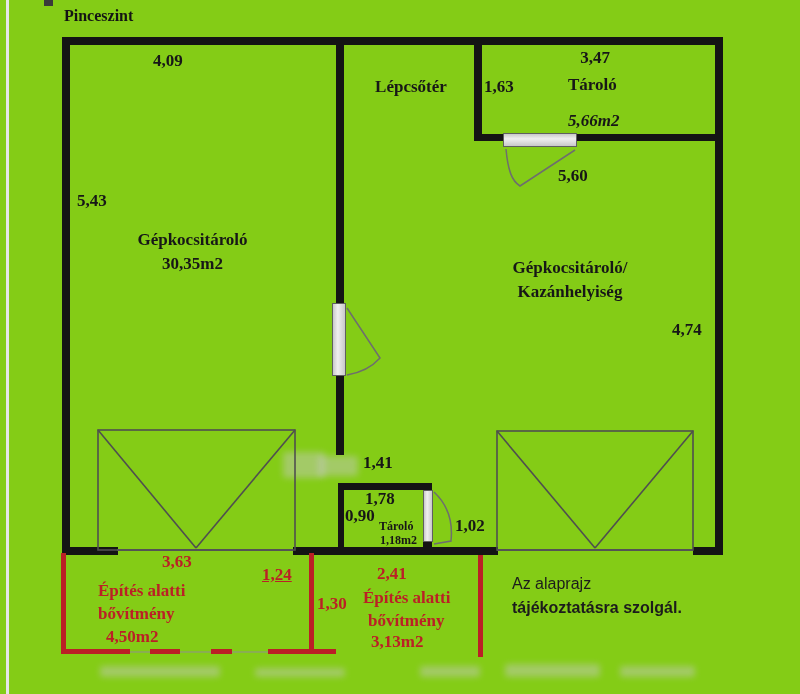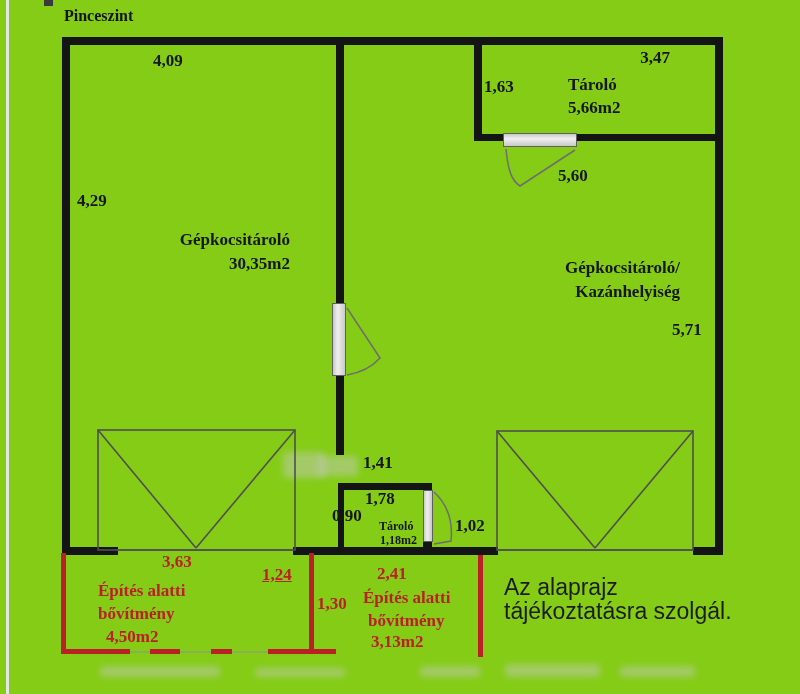--- a/index.html
+++ b/index.html
@@ -7,23 +7,23 @@
           font-family:"Liberation Serif","DejaVu Serif",serif;padding-left:40px;}
   .wall{position:absolute;background:#141414;}
   .sill{position:absolute;background:#6b6b6b;}
   .door{position:absolute;background:#dcdcdc;border:1.5px solid #5f5f5f;box-sizing:border-box;
         background:linear-gradient(90deg,#c9c9c9,#efefef 40%,#c9c9c9);}
   .door.h{background:linear-gradient(180deg,#c9c9c9,#efefef 40%,#c9c9c9);}
   .redline{position:absolute;background:#bb2026;}
   .lbl{position:absolute;color:#171717;font-weight:bold;font-size:16px;white-space:nowrap;line-height:1.1;}
   .lbl.big{font-size:17px;}
   .lbl.small{font-size:12px;}
-  .lbl.center{text-align:right;}
+  .lbl.center{text-align:center;}
   .lbl.red{color:#bb2026;}
-  .lbl.sans{font-family:"Liberation Sans","DejaVu Sans",sans-serif;font-weight:400;font-size:23px;color:#1c1c1c;}
+  .lbl.sans{font-family:"Liberation Sans","DejaVu Sans",sans-serif;font-weight:400;font-size:16px;color:#1c1c1c;margin-left:8px;}
   .title{position:absolute;left:64px;top:7px;font-size:16px;font-weight:bold;color:#141414;}
   svg.overlay{position:absolute;left:0;top:0;pointer-events:none;}
   .wm{position:absolute;background:#c9c9c9;opacity:.45;filter:blur(3px);border-radius:3px;}
   .artifact{position:absolute;background:#3a3a3a;}
   .edge{position:absolute;background:#e6e6e6;}
 </style>
 </head>
 <body>
 
 <div class="canvas">
@@ -91,48 +91,49 @@
   <div class="redline" style="left:61px;top:553px;width:5px;height:101px;"></div>
   <div class="redline" style="left:309px;top:553px;width:5px;height:101px;"></div>
   <div class="redline" style="left:478px;top:555px;width:5px;height:102px;"></div>
 
   <div class="redline" style="left:62px;top:649px;width:68px;height:5px;"></div>
   <div class="redline" style="left:150px;top:649px;width:30px;height:5px;"></div>
   <div class="redline" style="left:211px;top:649px;width:21px;height:5px;"></div>
   <div class="redline" style="left:268px;top:649px;width:68px;height:5px;"></div>
 
   <div class="lbl big" style="left:153px;top:52px;">4,09</div>
-  <div class="lbl big" style="left:77px;top:192px;">4,29</div>
+  <div class="lbl big" style="left:77px;top:192px;">5,43</div>
   <div class="lbl big center" style="left:520px;top:49px;width:150px;">3,47</div>
   <div class="lbl big" style="left:484px;top:78px;text-align:right;">1,63</div>
   <div class="lbl big" style="left:558px;top:167px;">5,60</div>
-  <div class="lbl big" style="left:672px;top:321px;">5,71</div>
+  <div class="lbl big" style="left:672px;top:321px;">4,74</div>
   <div class="lbl big" style="left:363px;top:454px;">1,41</div>
   <div class="lbl big" style="left:365px;top:490px;">1,78</div>
-  <div class="lbl big" style="left:332px;top:507px;">0,90</div>
+  <div class="lbl big" style="left:345px;top:507px;">0,90</div>
   <div class="lbl big" style="left:455px;top:517px;">1,02</div>
 
   <div class="lbl big center" style="left:95px;top:231px;width:195px;">Gépkocsitároló</div>
   <div class="lbl big center" style="left:95px;top:255px;width:195px;">30,35m2</div>
+  <div class="lbl big center" style="left:348px;top:78px;width:126px;">Lépcsőtér</div>
   <div class="lbl big" style="left:568px;top:76px;">Tároló</div>
-  <div class="lbl big" style="left:568px;top:99px;">5,66m2</div>
+  <div class="lbl big" style="left:568px;top:112px;font-style:italic;">5,66m2</div>
   <div class="lbl big center" style="left:460px;top:283px;width:220px;">Kazánhelyiség</div>
   <div class="lbl big center" style="left:460px;top:259px;width:220px;">Gépkocsitároló/</div>
   <div class="lbl small" style="left:379px;top:520px;">Tároló</div>
   <div class="lbl small" style="left:380px;top:534px;">1,18m2</div>
 
   <div class="lbl big red" style="left:162px;top:553px;">3,63</div>
   <div class="lbl big red" style="left:262px;top:566px;text-decoration:underline;">1,24</div>
   <div class="lbl big red" style="left:317px;top:595px;text-align:right;">1,30</div>
   <div class="lbl big red" style="left:377px;top:565px;">2,41</div>
 
   <div class="lbl big red" style="left:98px;top:582px;">Építés alatti</div>
   <div class="lbl big red" style="left:98px;top:605px;">bővítmény</div>
   <div class="lbl big red" style="left:106px;top:628px;">4,50m2</div>
 
   <div class="lbl big red" style="left:363px;top:589px;">Építés alatti</div>
   <div class="lbl big red" style="left:368px;top:612px;">bővítmény</div>
   <div class="lbl big red" style="left:371px;top:633px;">3,13m2</div>
 
   <div class="lbl sans" style="left:504px;top:575px;">Az alaprajz</div>
-  <div class="lbl sans" style="left:504px;top:599px;">tájékoztatásra szolgál.</div>
+  <div class="lbl sans" style="left:504px;top:599px;font-weight:bold;">tájékoztatásra szolgál.</div>
 
 </div>
 
 </body></html>

